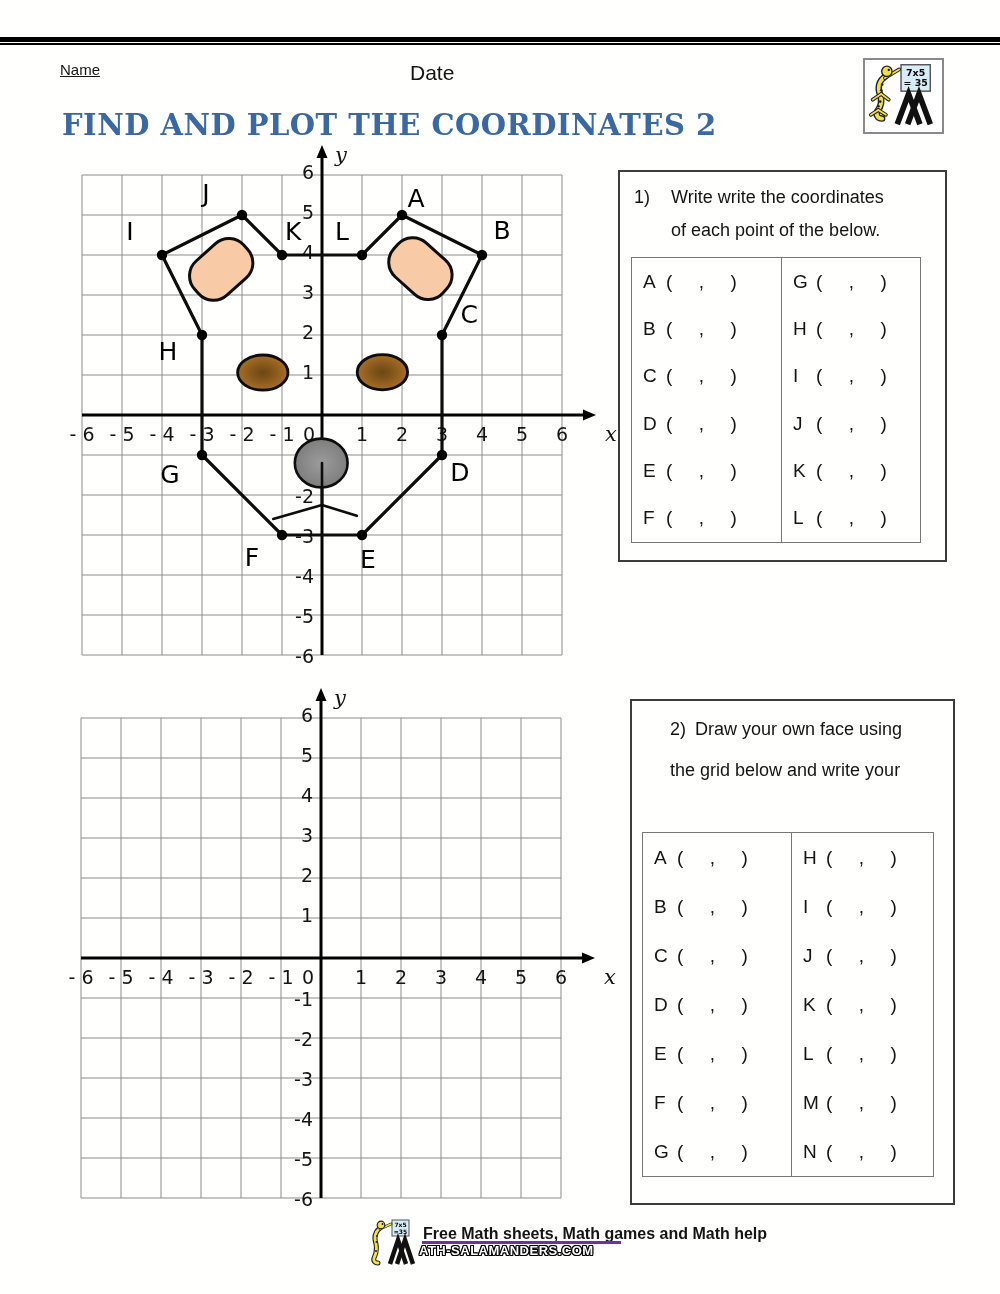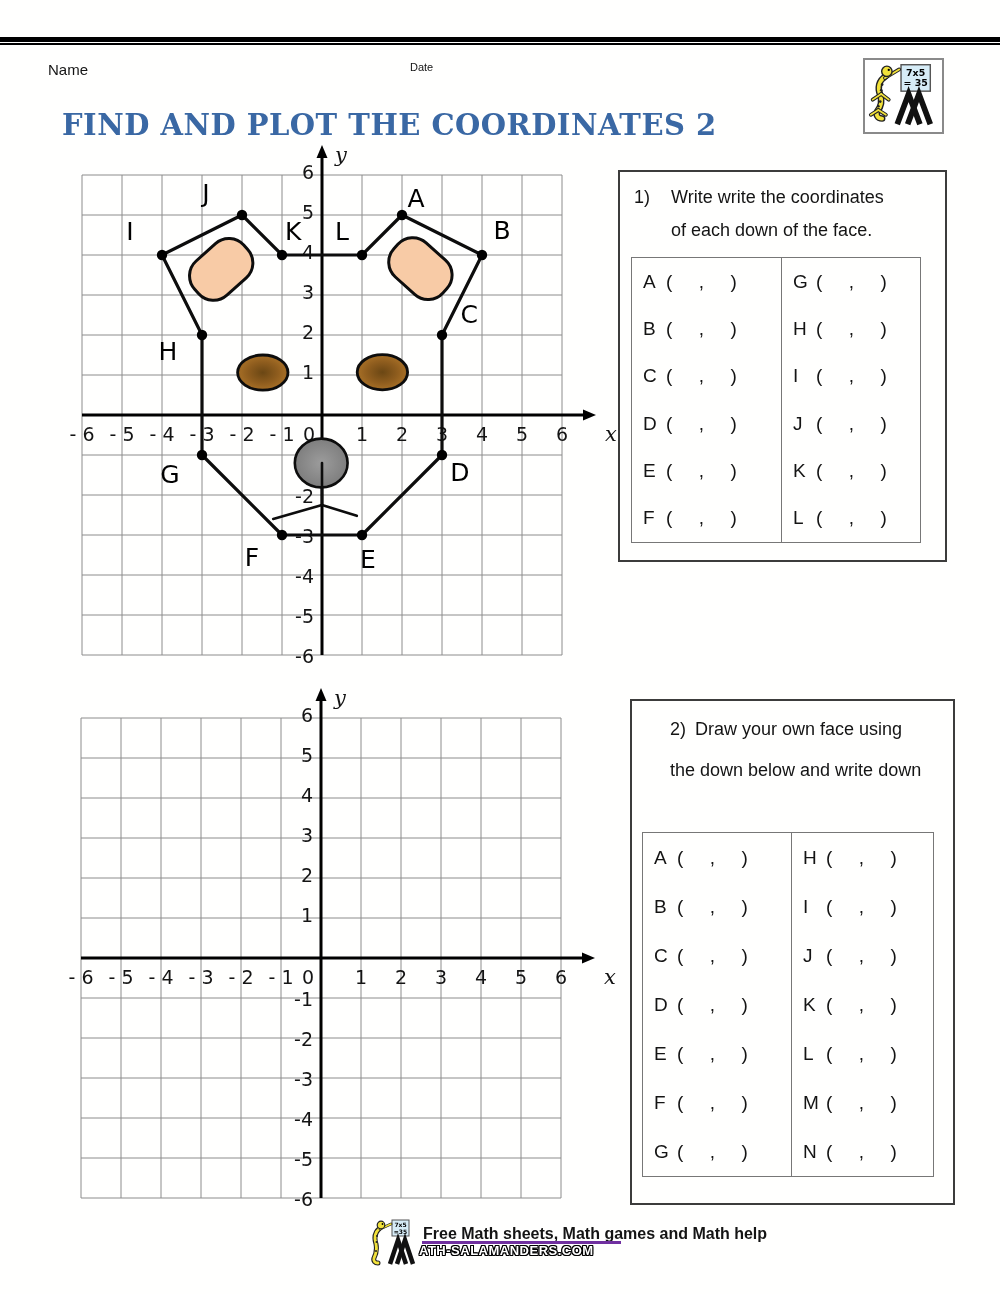--- a/index.html
+++ b/index.html
@@ -1,22 +1,22 @@
 <!DOCTYPE html>
 <html><head>
 <meta charset="utf-8">
 <style>
   html,body{margin:0;padding:0;}
   body{width:1000px;height:1294px;position:relative;background:#fffffe;
        font-family:"Liberation Sans",sans-serif;color:#141414;overflow:hidden;}
   .abs{position:absolute;}
   .topbar{position:absolute;left:0;top:37px;width:1000px;height:1px;background:#fff;
           border-top:5px solid #000;border-bottom:2px solid #000;}
-  .name-label{left:48px;top:61px;font-size:15px;}
-  .date-label{left:410px;top:61px;font-size:11px;}
+  .name-label{left:60px;top:61px;font-size:15px;text-decoration:underline;}
+  .date-label{left:410px;top:61px;font-size:21px;}
   .title{left:58px;top:104px;margin:4px;font-family:"DejaVu Serif",serif;font-weight:600;
          font-size:29px;letter-spacing:0.5px;color:#3a68a4;white-space:nowrap;}
   .corner-logo{left:863px;top:58px;width:77px;height:72px;border:2px solid #8a8a8a;background:#fff;}
   svg text{font-family:"DejaVu Sans",sans-serif;}
   .panel{border:2px solid #3c3c3c;background:#fffffe;}
   .p1box{left:618px;top:170px;width:325px;height:388px;}
   .p2box{left:630px;top:699px;width:321px;height:502px;}
   .phead{position:absolute;left:14px;right:6px;font-size:18px;color:#141414;}
   .p1head{top:9px;line-height:33px;}
   .p1head .phl{padding-left:37px;position:relative;}
@@ -247,21 +247,21 @@
     <line x1="321" y1="1198" x2="321" y2="699" stroke="#000" stroke-width="3"></line>
     <polygon points="595,958 582,952.5 582,963.5" fill="#000"></polygon>
     <polygon points="321,688 315.5,701 326.5,701" fill="#000"></polygon>
     <text x="604" y="984" text-anchor="start" fill="#141414" style="font:italic 21px &quot;DejaVu Serif&quot;, serif">x</text>
     <text x="334" y="705" text-anchor="start" fill="#141414" style="font:italic 21px &quot;DejaVu Serif&quot;, serif">y</text>
   </svg>
 
 <div class="panel abs p1box">
   <div class="phead p1head">
     <div class="phl"><span class="pnum">1)</span><span>Write write the coordinates</span></div>
-    <div class="phl">of each down of the face.</div>
+    <div class="phl">of each point of the below.</div>
   </div>
   <div class="ptable t1" id="table1">
       <div class="pcol left">
         <div class="prow">
           <span class="ltr">A</span>
           <span class="blank">(     ,     )</span>
         </div>
         <div class="prow">
           <span class="ltr">B</span>
           <span class="blank">(     ,     )</span>
@@ -308,21 +308,21 @@
           <span class="ltr">L</span>
           <span class="blank">(     ,     )</span>
         </div>
       </div>
     </div>
 </div>
 
 <div class="panel abs p2box">
   <div class="phead p2head">
     <div><span class="pnum">2)</span><span>Draw your own face using</span></div>
-    <div>the down below and write down</div>
+    <div>the grid below and write your</div>
   </div>
   <div class="ptable t2" id="table2">
       <div class="pcol left">
         <div class="prow">
           <span class="ltr">A</span>
           <span class="blank">(     ,     )</span>
         </div>
         <div class="prow">
           <span class="ltr">B</span>
           <span class="blank">(     ,     )</span>

